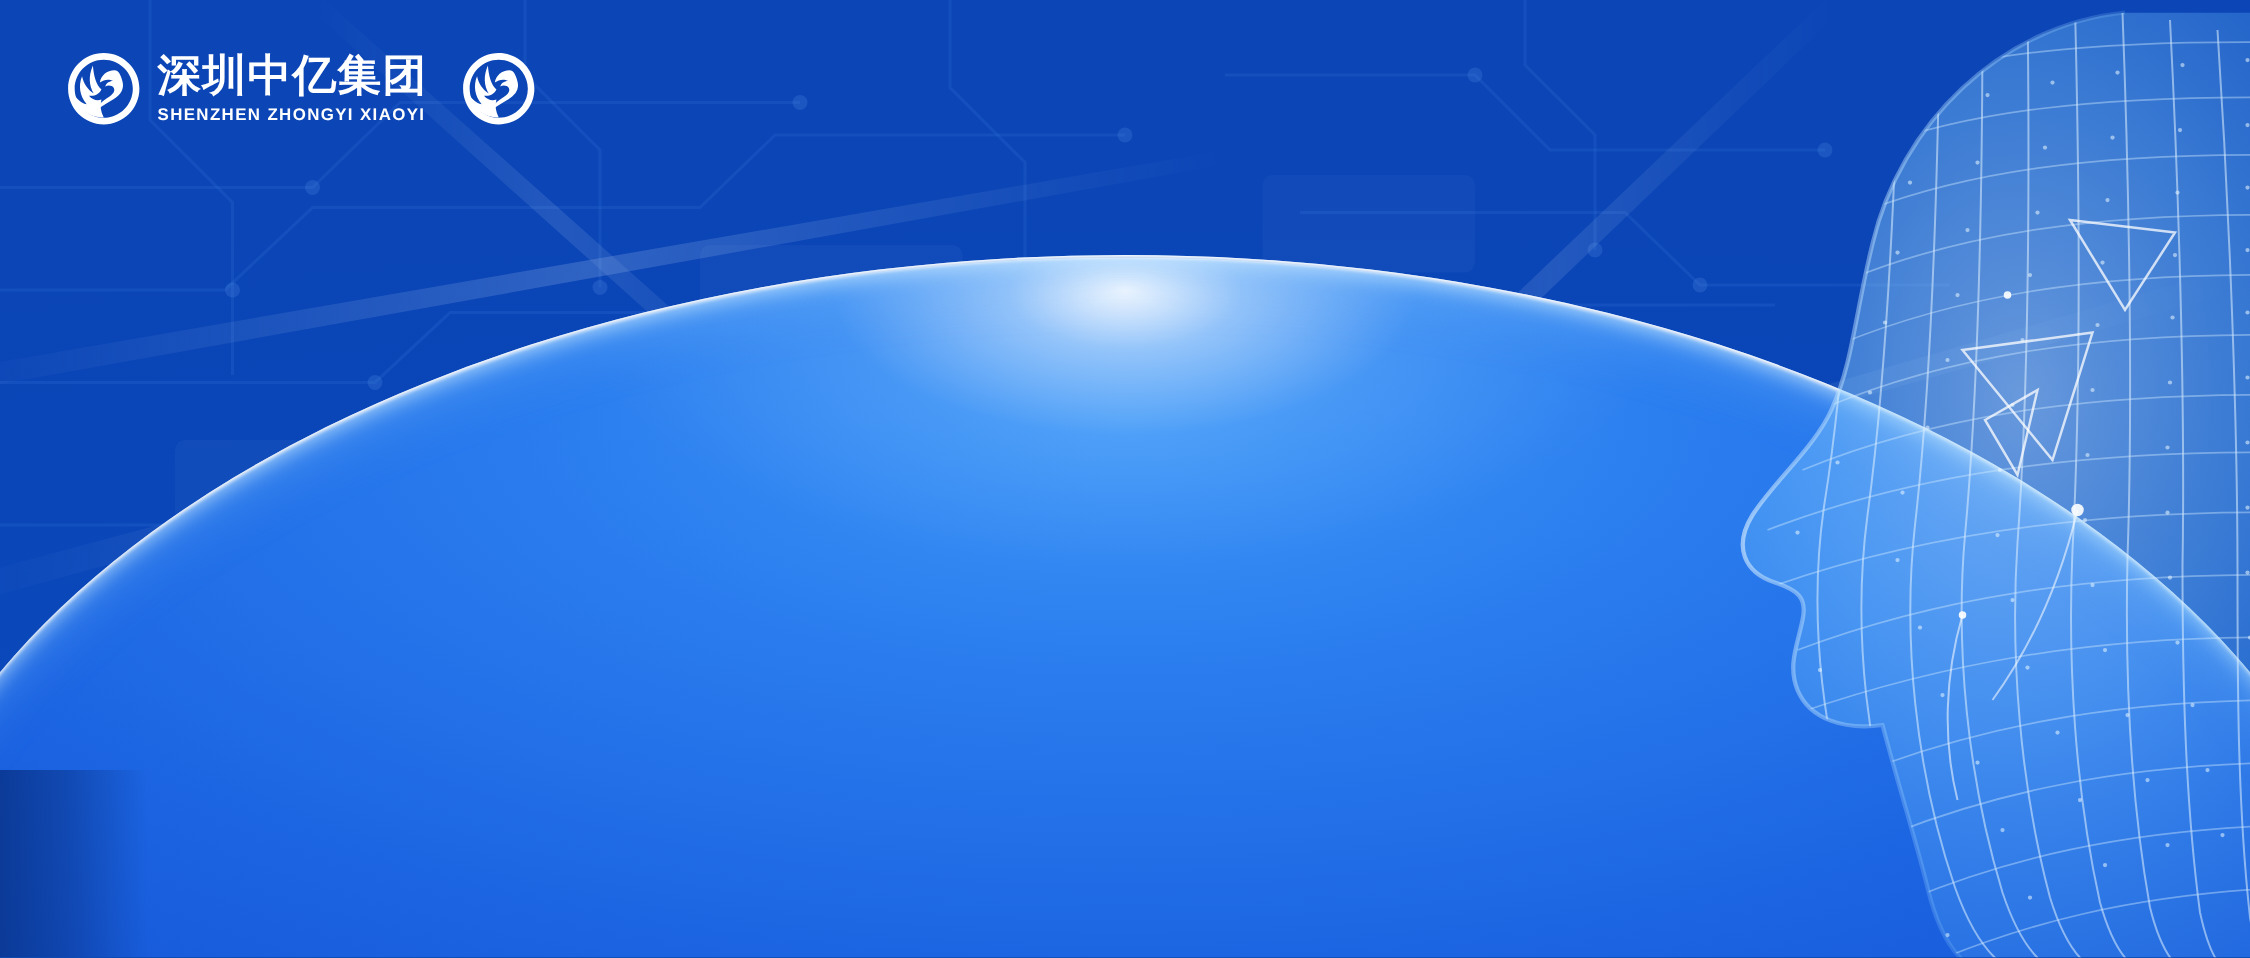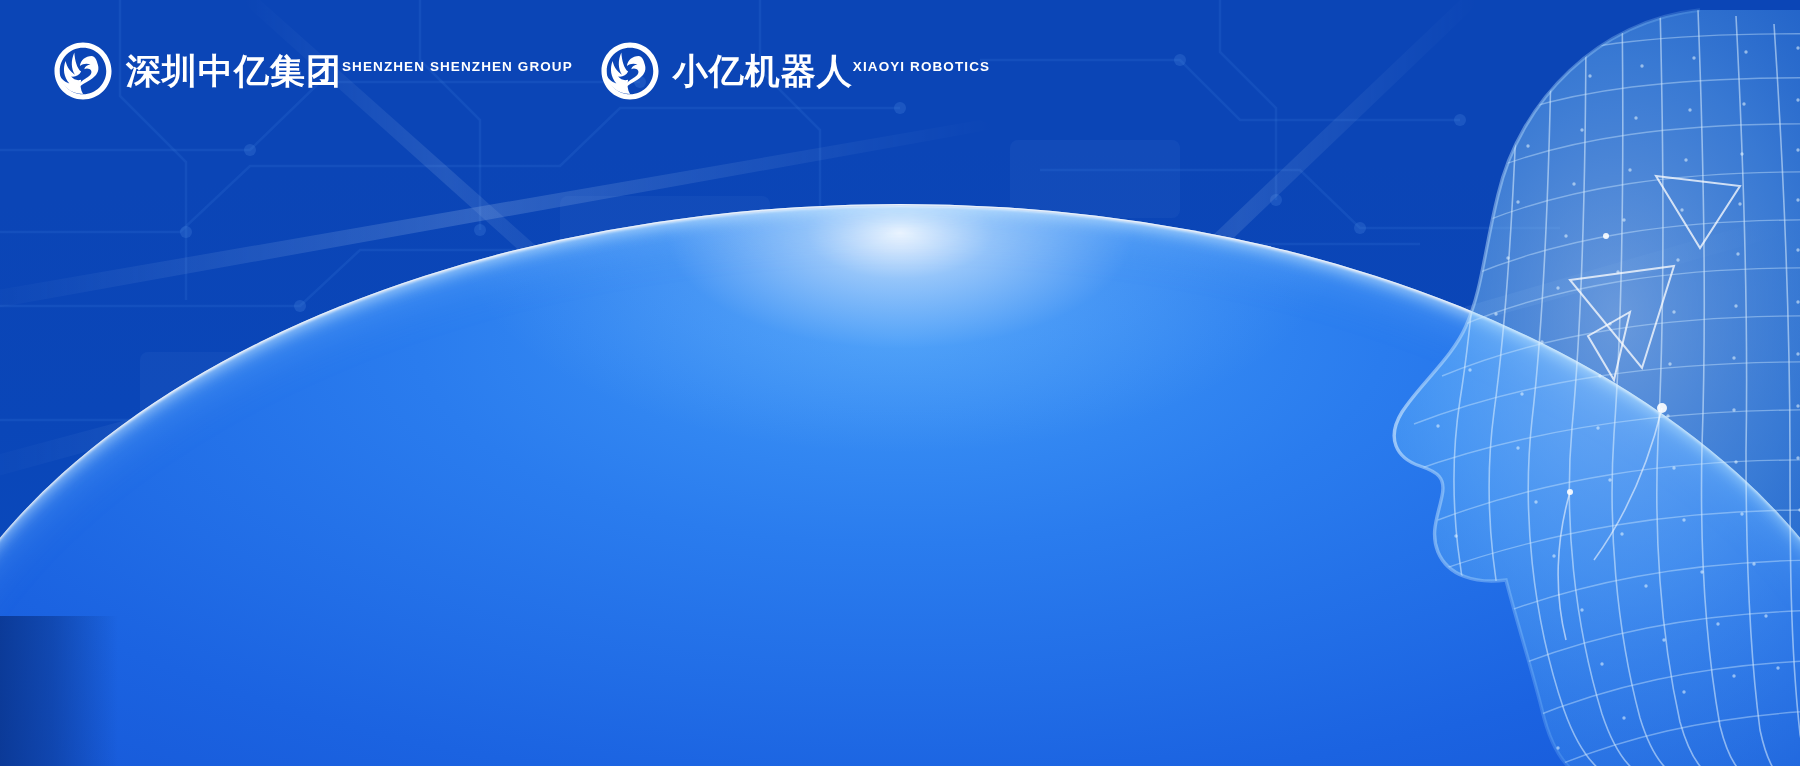--- a/index.html
+++ b/index.html
@@ -77,21 +77,21 @@
   .head svg{width:100%;height:100%;display:block;}
 
   
   .logos{
     position:absolute;left:52px;top:40px;
     display:flex;align-items:center;gap:26px;z-index:6;
   }
   .logo{display:flex;align-items:center;gap:12px;}
   .logo-mark{width:62px;height:62px;flex:0 0 62px;}
   .logo-mark svg{width:100%;height:100%;display:block;}
-  .logo-text{display:flex;flex-direction:row;justify-content:center;line-height:1;}
+  .logo-text{display:flex;flex-direction:column;justify-content:center;line-height:1;}
   .logo-cn{
     color:#ffffff;font-size:35px;font-weight:700;letter-spacing:1px;
     font-family:"DejaVu Sans","Liberation Sans",sans-serif;
     white-space:nowrap;
   }
   .logo-en{
     color:#ffffff;font-size:13.5px;font-weight:700;letter-spacing:1.1px;
     margin-top:6px;white-space:nowrap;
   }
 
@@ -447,41 +447,37 @@
             <path d="M36 20 C30 34 31 46 37 56 C30 52 24 44 22 34 C17 46 19 60 28 70 C20 68 14 62 11 55
                      C14 74 30 87 50 87 C46 80 45 72 47 64 C41 66 35 64 31 59 C38 60 44 57 47 51
                      C40 45 37 33 36 20 Z"></path>
             <path d="M64 26 C54 26 46 33 45 42 C50 38 57 37 62 40 C57 40 53 43 52 47 C56 45 61 46 63 49
                      C65 53 62 57 56 61 C48 66 42 71 41 78 C46 73 54 69 62 64 C72 58 77 50 74 40 C72 32 69 26 64 26 Z"></path>
           </g>
         </svg>
       </span>
       <span class="logo-text">
         <span class="logo-cn">深圳中亿集团</span>
-        <span class="logo-en">SHENZHEN SHENZHEN GROUP</span>
+        <span class="logo-en">SHENZHEN ZHONGYI XIAOYI</span>
       </span>
     </div>
 
     <div class="logo">
       <span class="logo-mark">
         <svg viewBox="0 0 100 100">
           <g fill="#ffffff">
             <path d="M50 4 C24.6 4 4 24.6 4 50 C4 75.4 24.6 96 50 96 C75.4 96 96 75.4 96 50 C96 24.6 75.4 4 50 4 Z
                      M50 12.5 C70.7 12.5 87.5 29.3 87.5 50 C87.5 70.7 70.7 87.5 50 87.5 C29.3 87.5 12.5 70.7 12.5 50
                      C12.5 29.3 29.3 12.5 50 12.5 Z"></path>
             <path d="M36 20 C30 34 31 46 37 56 C30 52 24 44 22 34 C17 46 19 60 28 70 C20 68 14 62 11 55
                      C14 74 30 87 50 87 C46 80 45 72 47 64 C41 66 35 64 31 59 C38 60 44 57 47 51
                      C40 45 37 33 36 20 Z"></path>
             <path d="M64 26 C54 26 46 33 45 42 C50 38 57 37 62 40 C57 40 53 43 52 47 C56 45 61 46 63 49
                      C65 53 62 57 56 61 C48 66 42 71 41 78 C46 73 54 69 62 64 C72 58 77 50 74 40 C72 32 69 26 64 26 Z"></path>
           </g>
         </svg>
       </span>
-      <span class="logo-text">
-        <span class="logo-cn">小亿机器人</span>
-        <span class="logo-en">XIAOYI ROBOTICS</span>
-      </span>
     </div>
 
   </div>
 
 
 </div>
 
 </body></html>

